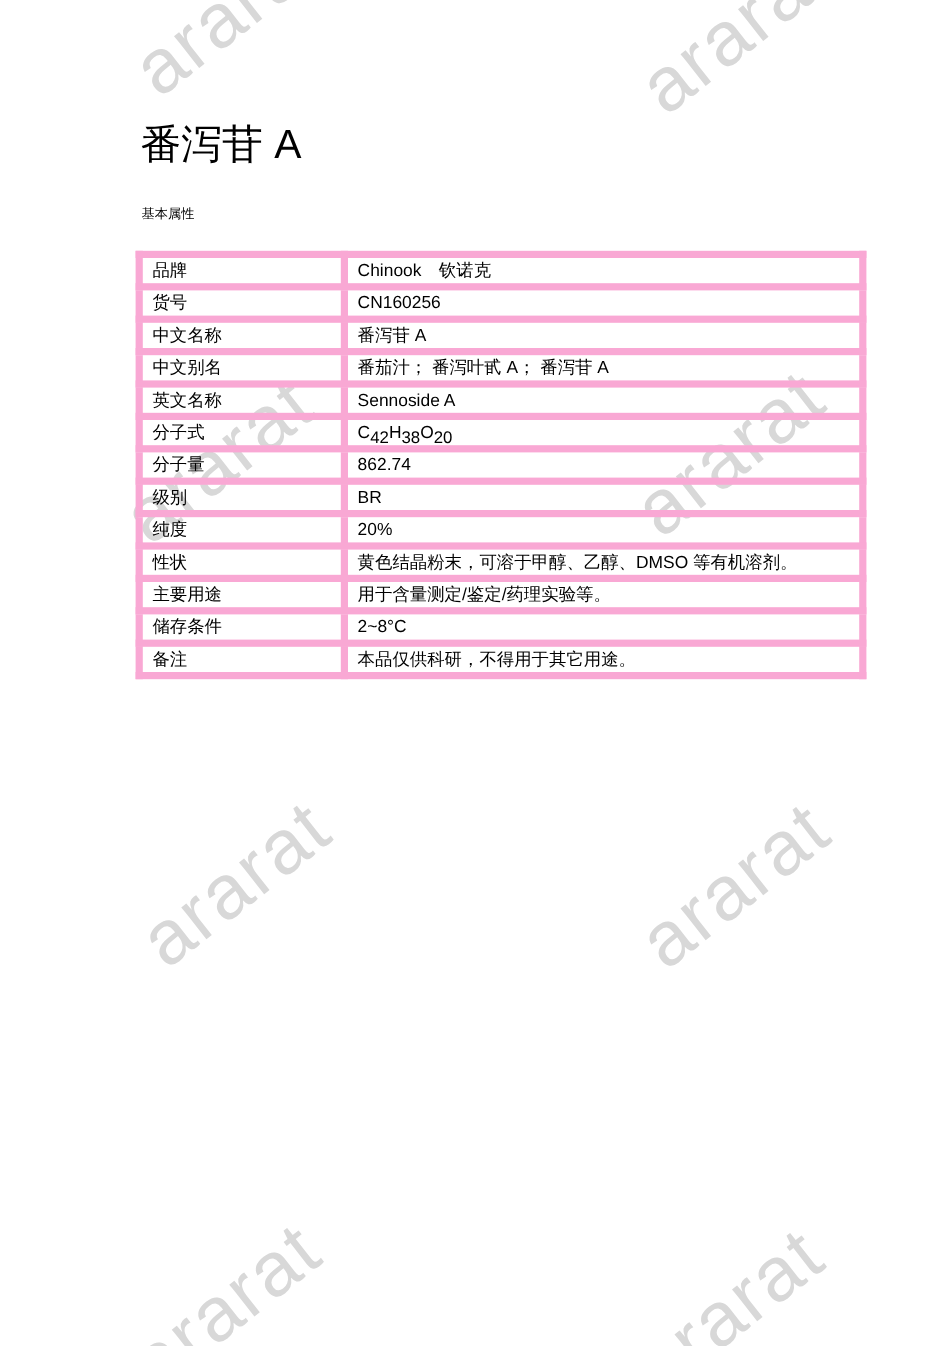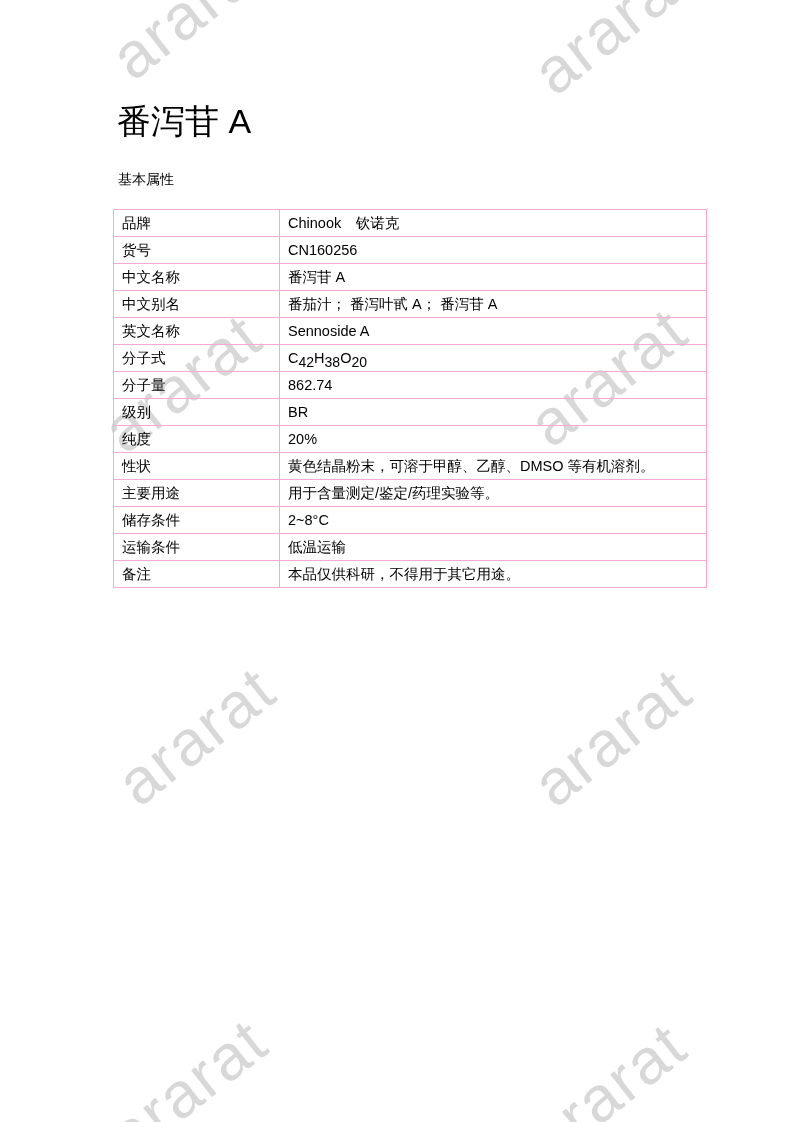--- a/index.html
+++ b/index.html
@@ -38,33 +38,33 @@
     margin: 0;
     font-size: 34px;
     font-weight: 400;
     line-height: 1.1;
     color: #000000;
   }
   .section-heading {
     position: absolute;
     left: 118px;
     top: 171px;
-    font-size: 14px;
+    font-size: 11px;
     font-weight: 400;
   }
   table.props {
     position: absolute;
     left: 113px;
     top: 209px;
     width: 567px;
     border-collapse: collapse;
     table-layout: fixed;
   }
   table.props td {
-    border: 1px solid #f9a8d4;
+    border: 6px solid #f9a8d4;
     font-size: 14.5px;
     padding: 0 4px 0 8px;
     vertical-align: middle;
     overflow: hidden;
     white-space: nowrap;
   }
   table.props tr { height: 27px; }
   table.props tr.tall { height: 56px; }
   td.col-label { width: 153px; }
   td.col-value { width: 414px; }
@@ -137,24 +137,20 @@
         </tr>
         <tr>
           <td class="col-label">主要用途</td>
           <td class="col-value">用于含量测定/鉴定/药理实验等。</td>
         </tr>
         <tr>
           <td class="col-label">储存条件</td>
           <td class="col-value">2~8°C</td>
         </tr>
         <tr>
-          <td class="col-label">运输条件</td>
-          <td class="col-value">低温运输</td>
-        </tr>
-        <tr>
           <td class="col-label">备注</td>
           <td class="col-value">本品仅供科研，不得用于其它用途。</td>
         </tr>
       </tbody>
     </table>
 
   </div>
 </div>
 
 </body></html>

